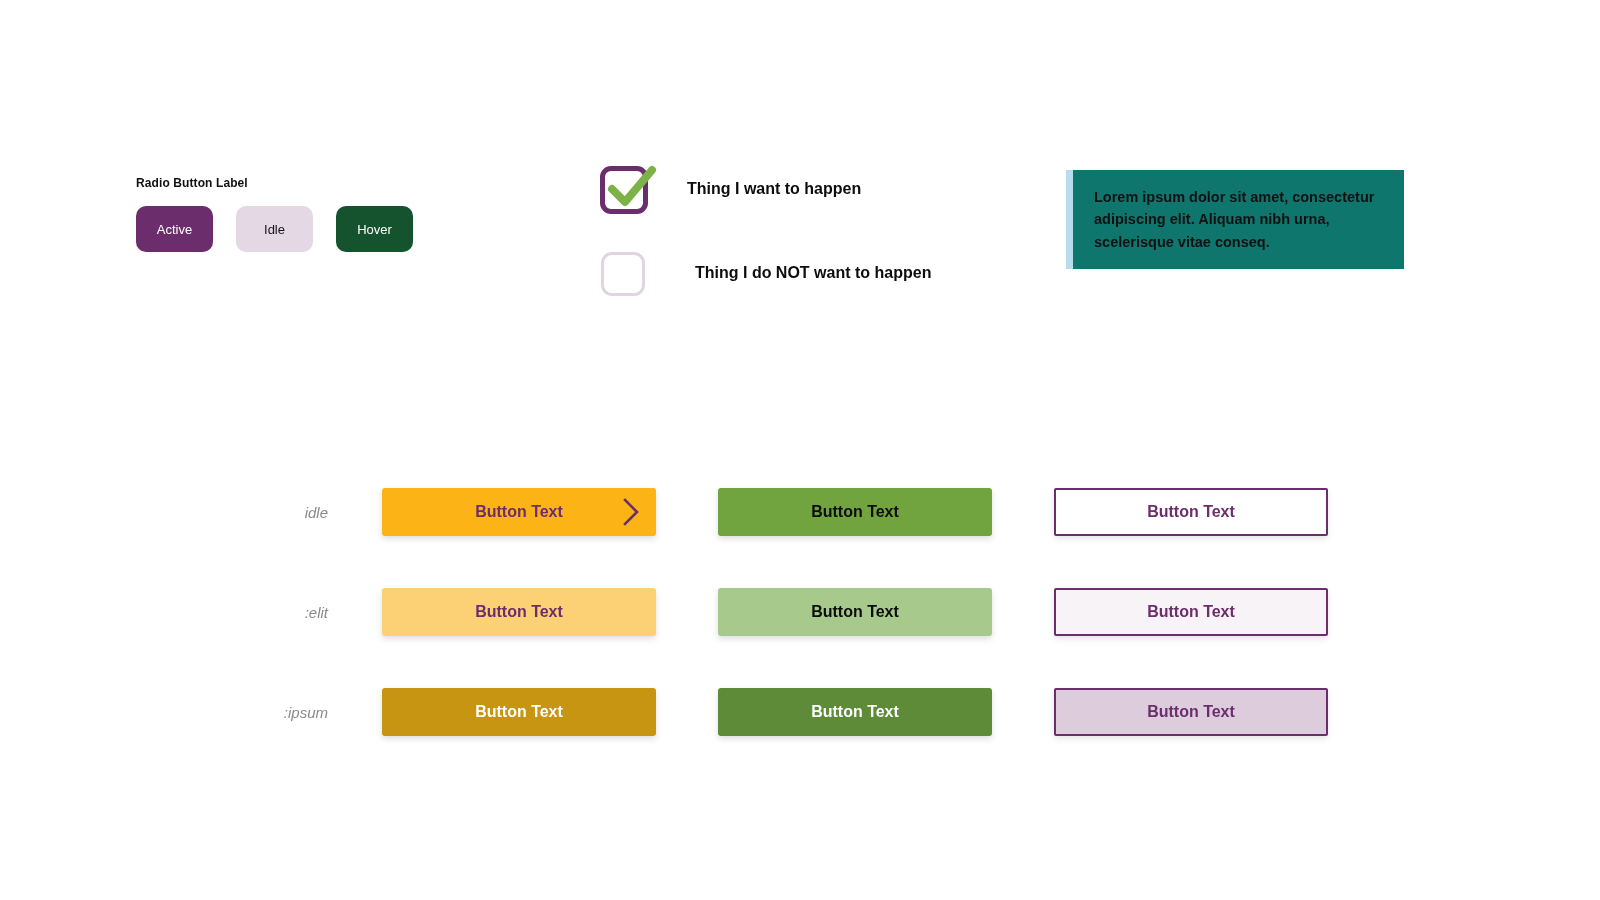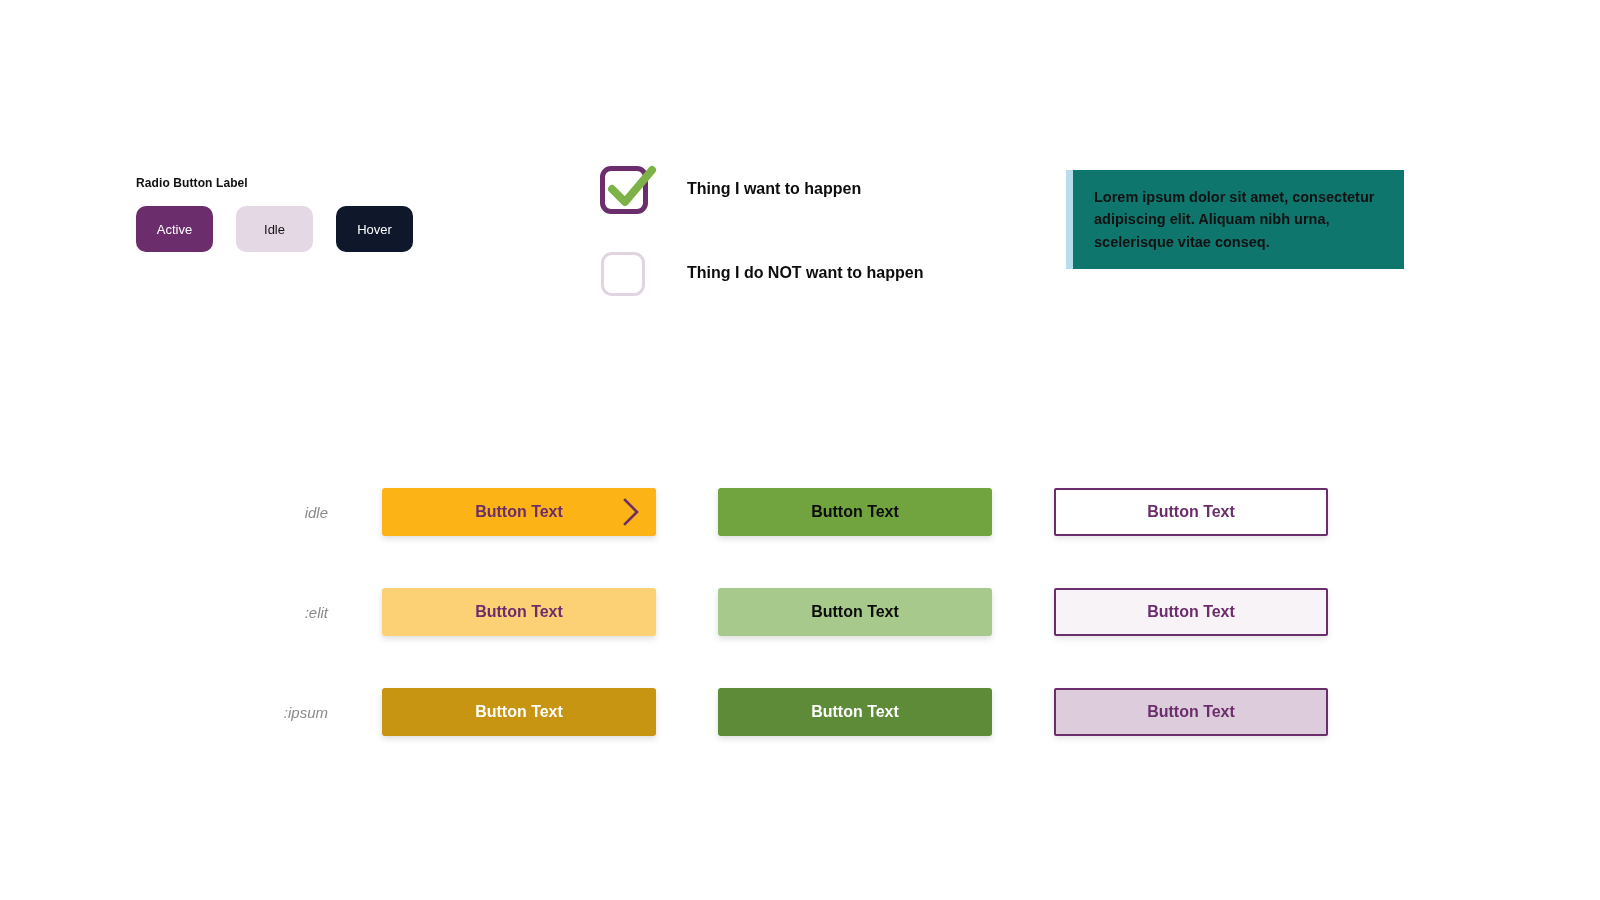--- a/index.html
+++ b/index.html
@@ -50,37 +50,37 @@
   }
   .pill.state-active {
     background: #6B2D6B;
     color: #ffffff;
   }
   .pill.state-idle {
     background: #E4D8E4;
     color: #141414;
   }
   .pill.state-hover {
-    background: #0f172a;
+    background: #14532d;
     color: #ffffff;
   }
 
   
   #checkbox-list {
     position: absolute;
     left: 598px;
     top: 160px;
   }
   .cb-row {
     display: flex;
     align-items: center;
     height: 58px;
     margin-bottom: 26px;
   }
-  .cb-row:last-child { margin-bottom: 0; }
+  .cb-row:last-child { margin-bottom: 0; gap: 8px; }
   .cb-wrap {
     position: relative;
     width: 62px;
     height: 58px;
     flex: 0 0 auto;
     cursor: pointer;
   }
   .cb-box {
     position: absolute;
     box-sizing: border-box;

